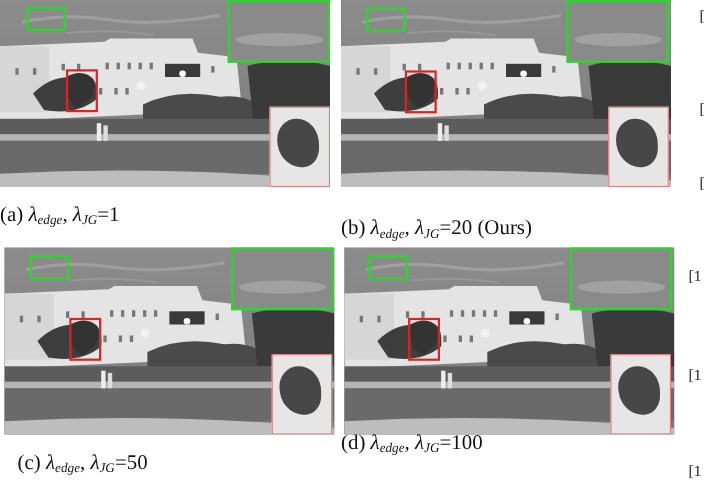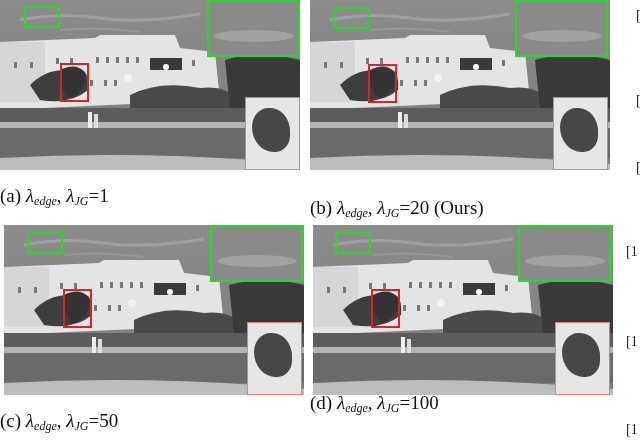--- a/index.html
+++ b/index.html
@@ -242,21 +242,21 @@
     <div style="position:absolute;left:6px;top:10px;width:38px;height:44px;background:#474747;border-radius:45% 55% 40% 60%;"></div>
   </div>
 </div>
 
 <div class="caption" style="left:0;top:185px;">
   <span>(a)</span> <i>λ</i><sub>edge</sub>, <i>λ</i><sub>JG</sub><span>=1</span><span></span>
 </div>
 <div class="caption" style="left:310px;top:197px;">
   <span>(b)</span> <i>λ</i><sub>edge</sub>, <i>λ</i><sub>JG</sub><span>=20</span><span> (Ours)</span>
 </div>
-<div class="caption" style="left:0;top:410px;">
+<div class="caption" style="left:16px;top:410px;">
   <span>(c)</span> <i>λ</i><sub>edge</sub>, <i>λ</i><sub>JG</sub><span>=50</span><span></span>
 </div>
 <div class="caption" style="left:310px;top:392px;">
   <span>(d)</span> <i>λ</i><sub>edge</sub>, <i>λ</i><sub>JG</sub><span>=100</span><span></span>
 </div>
 
 <div class="refmark" style="left:636px;top:8px;">[</div>
 <div class="refmark" style="left:636px;top:93px;">[</div>
 <div class="refmark" style="left:636px;top:160px;">[</div>
 <div class="refmark" style="left:626px;top:244px;">[1</div>

